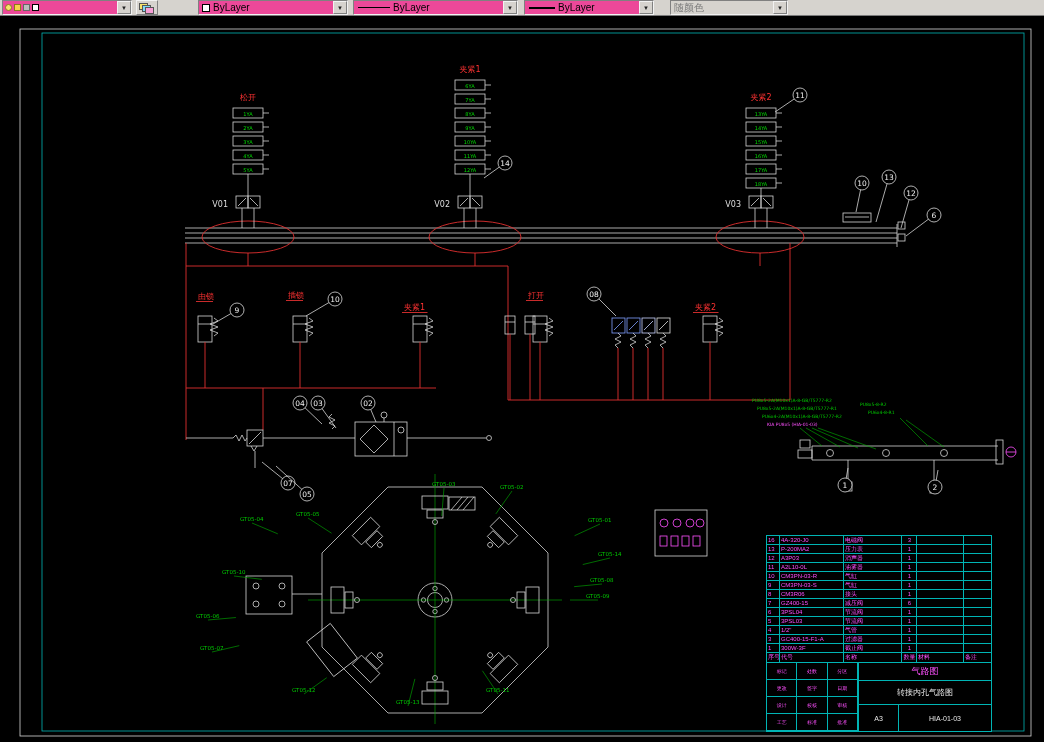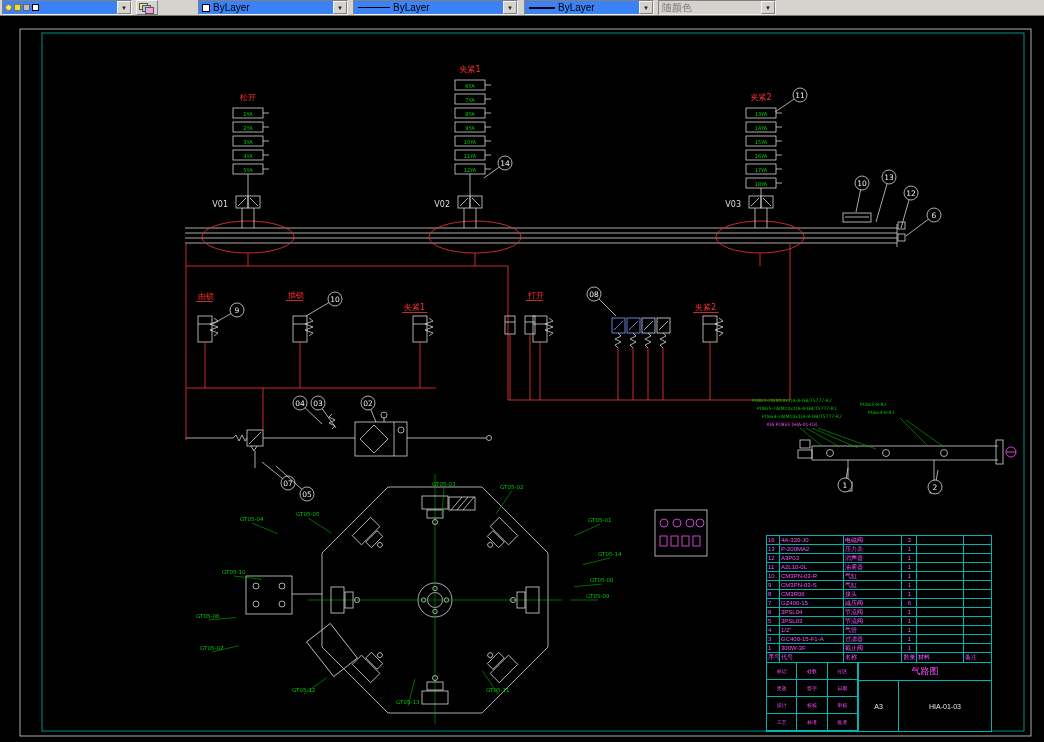--- a/index.html
+++ b/index.html
@@ -1,19 +1,19 @@
 <!DOCTYPE html>
 <html><head>
 <meta charset="utf-8">
 <style>
 *{box-sizing:border-box;margin:0;padding:0}
 html,body{width:1044px;height:742px;background:#000;overflow:hidden;font-family:"Liberation Sans",sans-serif}
 
 .toolbar{height:16px;background:#d6d3ce;display:flex;align-items:center;border-bottom:1px solid #7a7a7a;padding-left:2px}
-.combo{height:15px;background:#3b82f6;border:1px solid;border-color:#808080 #f2f2f2 #f2f2f2 #808080;display:flex;align-items:center;font-size:10px;color:#000}
+.combo{height:15px;background:#ec4899;border:1px solid;border-color:#808080 #f2f2f2 #f2f2f2 #808080;display:flex;align-items:center;font-size:10px;color:#000}
 .combo .val{flex:1;padding:0 3px;white-space:nowrap;overflow:hidden}
 .combo .drop{width:14px;height:13px;background:#d6d3ce;border:1px solid;border-color:#f2f2f2 #808080 #808080 #f2f2f2;display:flex;align-items:center;justify-content:center;font-size:6px;color:#222}
 .combo.disabled{background:#d6d3ce;color:#7a7a7a}
 .swatch{width:8px;height:8px;border:1px solid #000;background:#fff;margin-left:3px;flex:none}
 .lt-line{width:32px;border-top:1px solid #000;margin-left:4px;flex:none}
 .lw-line{width:26px;border-top:2px solid #000;margin-left:4px;flex:none}
 .tb-btn{width:22px;height:15px;background:#d6d3ce;border:1px solid;border-color:#f2f2f2 #808080 #808080 #f2f2f2;margin-left:4px;position:relative;flex:none}
 .sheet{position:absolute;width:9px;height:7px;border:1px solid #555}
 .s1{left:2px;top:2px;background:#f7e26b}.s2{left:5px;top:4px;background:#7fd6f7}.s3{left:8px;top:6px;background:#f79fd6}
 .licon{flex:none;margin-left:2px}
@@ -78,21 +78,21 @@
   <div class="combo" style="width:165px;margin-left:5px">
     <span class="lt-line"></span>
     <span class="val">ByLayer</span>
     <span class="drop">▼</span>
   </div>
   <div class="combo" style="width:130px;margin-left:6px">
     <span class="lw-line"></span>
     <span class="val">ByLayer</span>
     <span class="drop">▼</span>
   </div>
-  <div class="combo disabled" style="width:118px;margin-left:4px">
+  <div class="combo disabled" style="width:118px;margin-left:16px">
     <span class="val">随颜色</span>
     <span class="drop">▼</span>
   </div>
 </div>
 
 <div class="canvas">
 <svg id="schematic" viewBox="0 0 1044 726" width="1044" height="726">
   <g class="ln">
     <rect x="20" y="13" width="1011" height="707"></rect>
     <rect x="42" y="17" width="982" height="698" class="lnc"></rect>
@@ -642,20 +642,21 @@
           <div class="tb-cell">日期</div>
           <div class="tb-cell">设计</div>
           <div class="tb-cell">校核</div>
           <div class="tb-cell">审核</div>
           <div class="tb-cell">工艺</div>
           <div class="tb-cell">标准</div>
           <div class="tb-cell">批准</div>
         </div>
     <div class="tb-right">
       <div class="tb-r1">气路图</div>
+      <div class="tb-r2">转接内孔气路图</div>
       <div class="tb-r3">
         <span>A3</span>
         <span>HIA-01-03</span>
       </div>
     </div>
   </div>
 </div>
 </div>
 
 </body></html>

